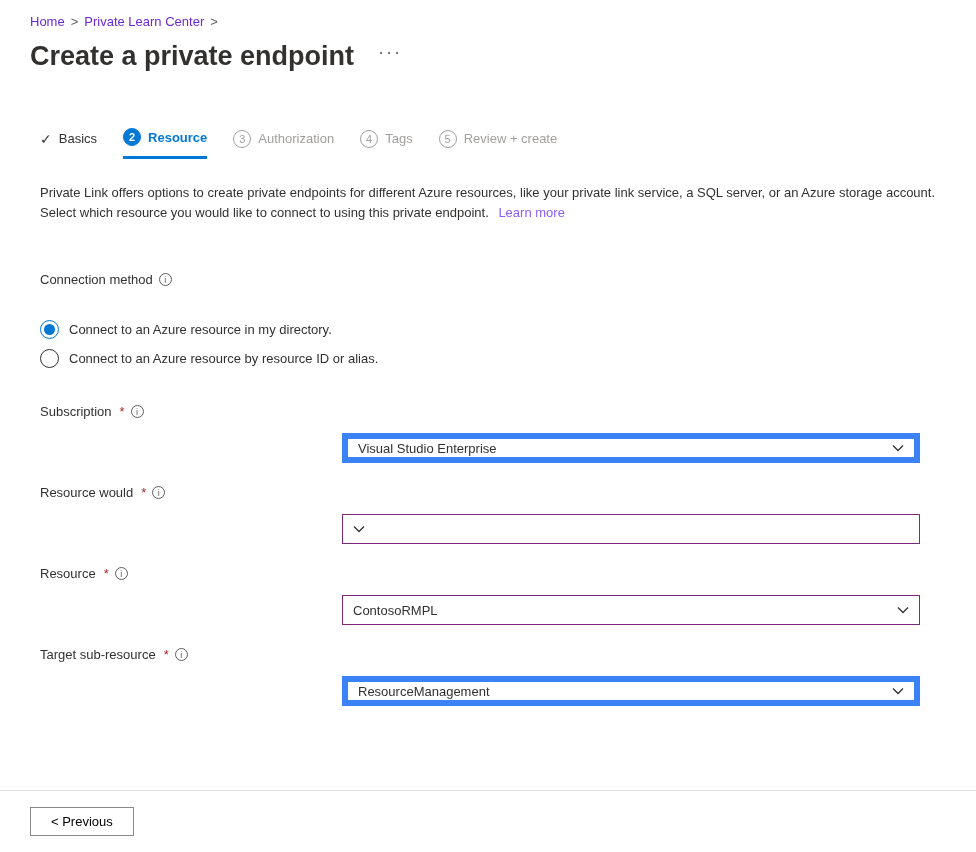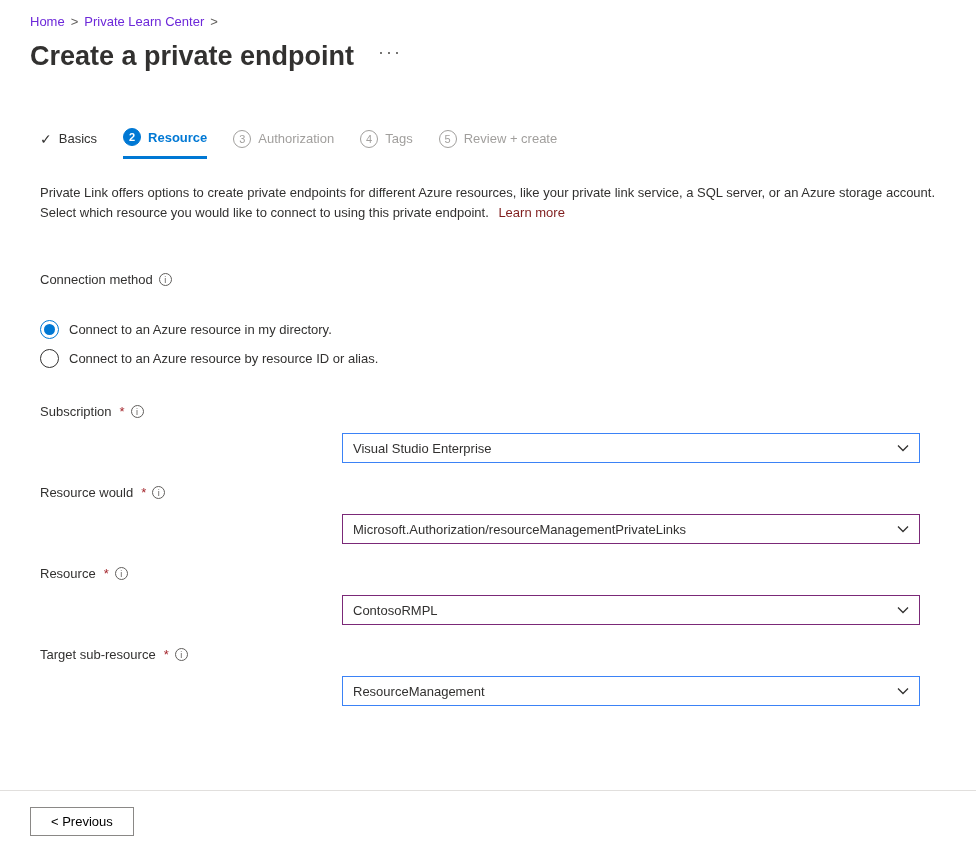--- a/index.html
+++ b/index.html
@@ -58,21 +58,21 @@
       align-items: center;
       justify-content: center;
       font-size: 11px;
       color: #a19f9d;
     }
     .tab.active .step-circle {
       background: #0078d4; border: 1px solid #0078d4; color: #fff;
     }
     .tab .check { font-size: 14px; }
     .descr { padding: 24px 40px 0 40px; font-size: 13px; line-height: 1.5; color: #323130; }
-    .descr .learn { color: #7f1d1d; text-decoration: none; margin-left: 6px; cursor:pointer; }
+    .descr .learn { color: #8b5cf6; text-decoration: none; margin-left: 6px; cursor:pointer; }
     .form { padding: 20px 40px 0 40px; }
     .row { display: flex; align-items: flex-start; margin-top: 22px; }
     .row:first-child { margin-top: 26px; flex-direction: column; }
     .label-col { width: 302px; display: flex; align-items: center; gap: 6px; padding-top: 4px; }
     .label-text { font-size: 13px; }
     .req { color: #a4262c; margin-left: 2px; }
     .info-icon {
       width: 13px; height: 13px; border: 1px solid #605e5c; border-radius: 50%;
       display: inline-flex; align-items: center; justify-content: center;
       font-size: 9px; color: #605e5c; cursor: pointer;
@@ -83,21 +83,21 @@
       width: 19px; height: 19px; border-radius: 50%;
       border: 1px solid #323130;
       display: inline-flex; align-items: center; justify-content: center;
       flex-shrink: 0;
     }
     .radio.checked { border: 1px solid #0078d4; }
     .radio.checked::after {
       content: ""; width: 11px; height: 11px; background: #0078d4; border-radius: 50%;
     }
     .select {
-      border: 1px solid #3b82f6;
+      border: 6px solid #3b82f6;
       height: 30px;
       display: flex;
       align-items: center;
       justify-content: space-between;
       padding: 0 10px;
       cursor: pointer;
       background: #fff;
       font-size: 13px;
     }
     .select.hl { border: 1px solid #7b2978; }
@@ -203,21 +203,20 @@
   </div>
 
   <div class="row" style="margin-top:18px">
     <div class="label-col">
       <span class="label-text">Resource would</span>
       <span class="req">*</span>
       <span class="info-icon">i</span>
     </div>
     <div class="field-col">
       <div class="select hl">
-        <span>Microsoft.Authorization/resourceManagementPrivateLinks</span>
         <span class="chev"><svg viewBox="0 0 12 12">
               <path d="M1 3.5 L6 8.5 L11 3.5" fill="none" stroke="#323130" stroke-width="1.3"></path>
             </svg></span>
       </div>
     </div>
   </div>
 
   <div class="row" style="margin-top:18px">
     <div class="label-col">
       <span class="label-text">Resource</span>

